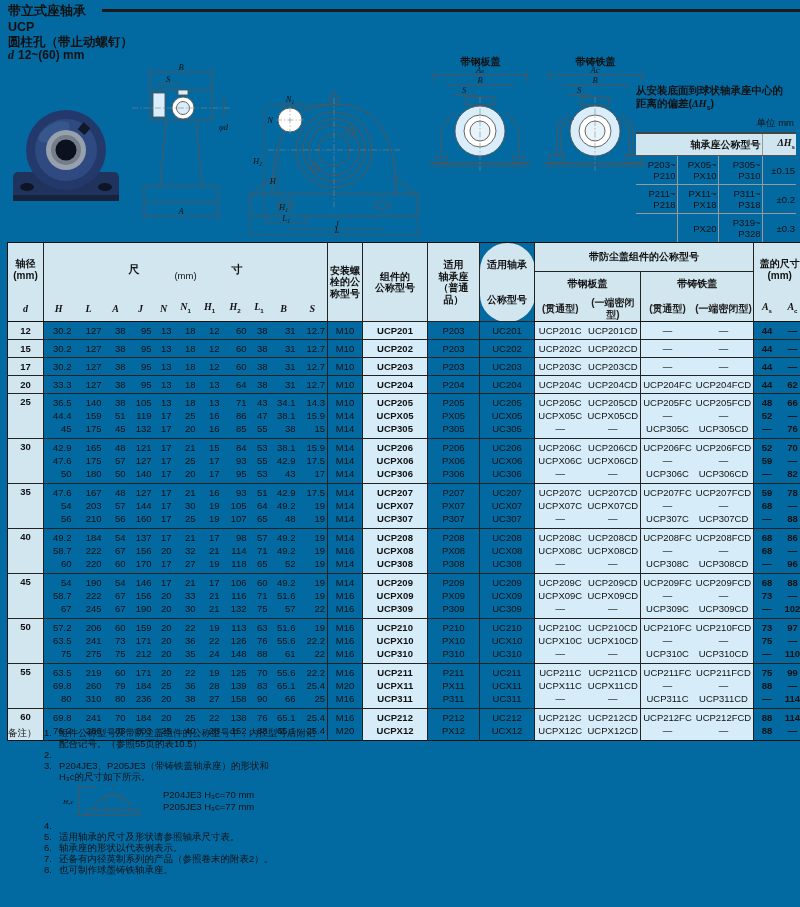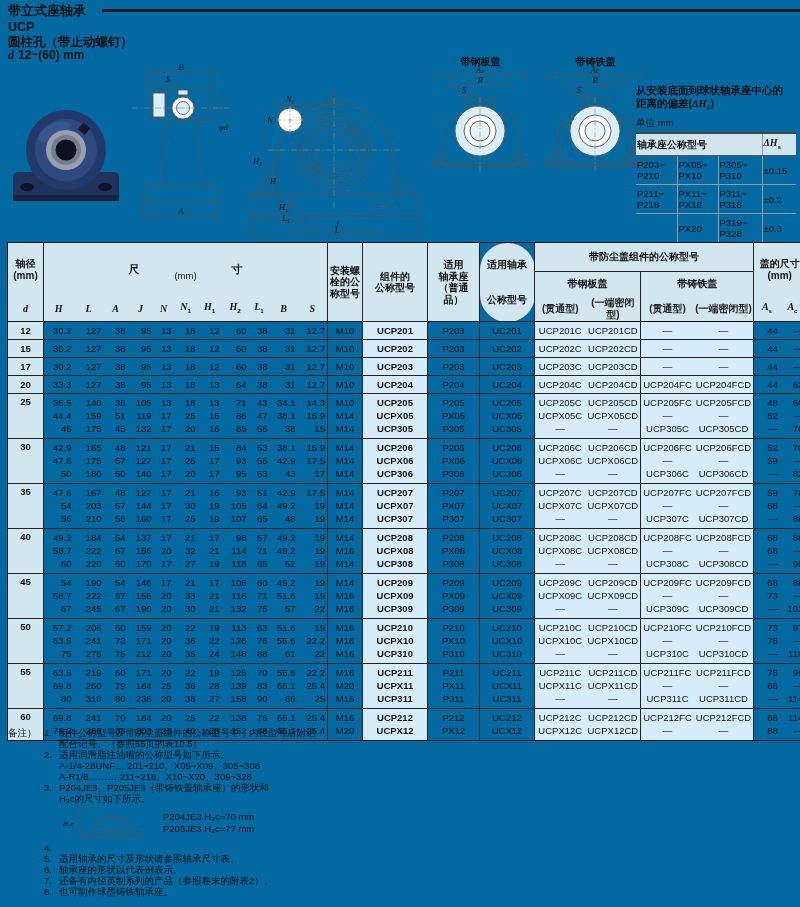--- a/index.html
+++ b/index.html
@@ -19,24 +19,24 @@
 
   
   svg text{font-family:"Liberation Serif","DejaVu Serif",serif;font-style:italic;font-size:8.5px;fill:#111;}
   .svgdim{font-size:7px;}
   .cl{stroke:#888;stroke-width:.6;stroke-dasharray:6,2,1.5,2;fill:none;}
   .coverlabel{width:105px;text-align:center;font-weight:bold;font-size:10px;}
 
   
   .dev-panel{left:636px;top:84px;width:160px;}
   .dev-title{font-size:10.5px;font-weight:bold;line-height:13px;}
-  .dev-unit{text-align:left;font-size:9.5px;margin:3px 2px 2px 0;}
+  .dev-unit{text-align:right;font-size:9.5px;margin:3px 2px 2px 0;}
   .devtbl{border-collapse:collapse;width:100%;table-layout:fixed;
           border-top:2px solid #444;border-bottom:2px solid #444;}
-  .devtbl th,.devtbl td{border:0.8px solid #999;font-size:9.5px;text-align:left;
+  .devtbl th,.devtbl td{border:0.8px solid #999;font-size:9.5px;text-align:right;
           white-space:pre-line;line-height:11px;padding:3px 1px;}
   .devtbl th{background:#cfe6f1;font-size:10px;border-bottom:1px solid #555;}
   .devtbl th:first-child,.devtbl td:first-child{border-left:none;}
   .devtbl th:last-child,.devtbl td:last-child{border-right:none;}
 
   
   .spec-wrap{left:7px;top:242px;}
   table.spec{border-collapse:collapse;table-layout:fixed;border:1.6px solid #111;}
   .spec th{background:#d2e6f0;font-size:10px;font-weight:bold;line-height:11.5px;
            white-space:pre-line;vertical-align:middle;padding:1px;overflow:hidden;}
@@ -50,21 +50,21 @@
   .th-dim,.th-dsym{font-weight:normal;font-size:11px;}
   .th-type{font-weight:normal;font-size:8.5px;white-space:nowrap;color:#222;}
   .th-covdim{font-weight:normal;font-size:10px;}
   .spec td{font-size:9.5px;line-height:11.5px;height:13px;padding:0 2px;white-space:nowrap;vertical-align:middle;}
   .dim{text-align:right;padding-right:5px;}
   .dcol{background:#d2e6f0;font-weight:bold;font-size:10.5px;text-align:center;}
   .dcol.multi{vertical-align:top;padding-top:2px;}
   .unitcell{font-weight:bold;background:#d6ecf8;text-align:center;font-size:10px;margin-top:8px;}
   .ctr{text-align:center;}
   .cov{background:#d6ecf8;text-align:center;}
-  .covdim{text-align:right;padding-right:6px;}
+  .covdim{text-align:center;padding-right:6px;font-weight:bold;}
   tr.grp td{border-top:1.2px solid #222;}
   tr.single td{height:17px;}
   tr.rfirst td{padding-top:2.5px;}
   tr.rlast td{padding-bottom:2.5px;}
 
   
   .notes{left:8px;top:727px;width:788px;}
   .notes-label{position:absolute;left:0;top:0;font-size:9.5px;}
   .notes-list{margin-left:36px;}
   .note-item{display:flex;font-size:9.5px;line-height:11px;}
@@ -993,25 +993,20 @@
     <div class="notes-list">
         <div class="note-item">
           <span class="note-num">1.</span>
           <div class="note-lines">
             <div class="note-line">组件公称型号及带防尘盖组件的公称型号中，内径型号后附记</div>
             <div class="note-line">配合记号。（参照55页的表10.5）</div>
           </div>
         </div>
         <div class="note-item">
           <span class="note-num">2.</span>
-          <div class="note-lines">
-            <div class="note-line">适用润滑脂注油嘴的公称型号如下所示。</div>
-            <div class="note-line">A-1/4-28UNF… 201~210、X05~X09、305~308</div>
-            <div class="note-line">A-R1/8……… 211~218、X10~X20、309~328</div>
-          </div>
         </div>
         <div class="note-item">
           <span class="note-num">3.</span>
           <div class="note-lines">
             <div class="note-line">P204JE3、P205JE3（带铸铁盖轴承座）的形状和</div>
             <div class="note-line">H₃c的尺寸如下所示。</div>
             <div id="note-figure" class="note-figure">
     <svg width="84" height="36" viewBox="0 0 84 36">
       <g fill="none" stroke="#555" stroke-width="0.9">
         <line x1="16" y1="4" x2="16" y2="32"></line>

